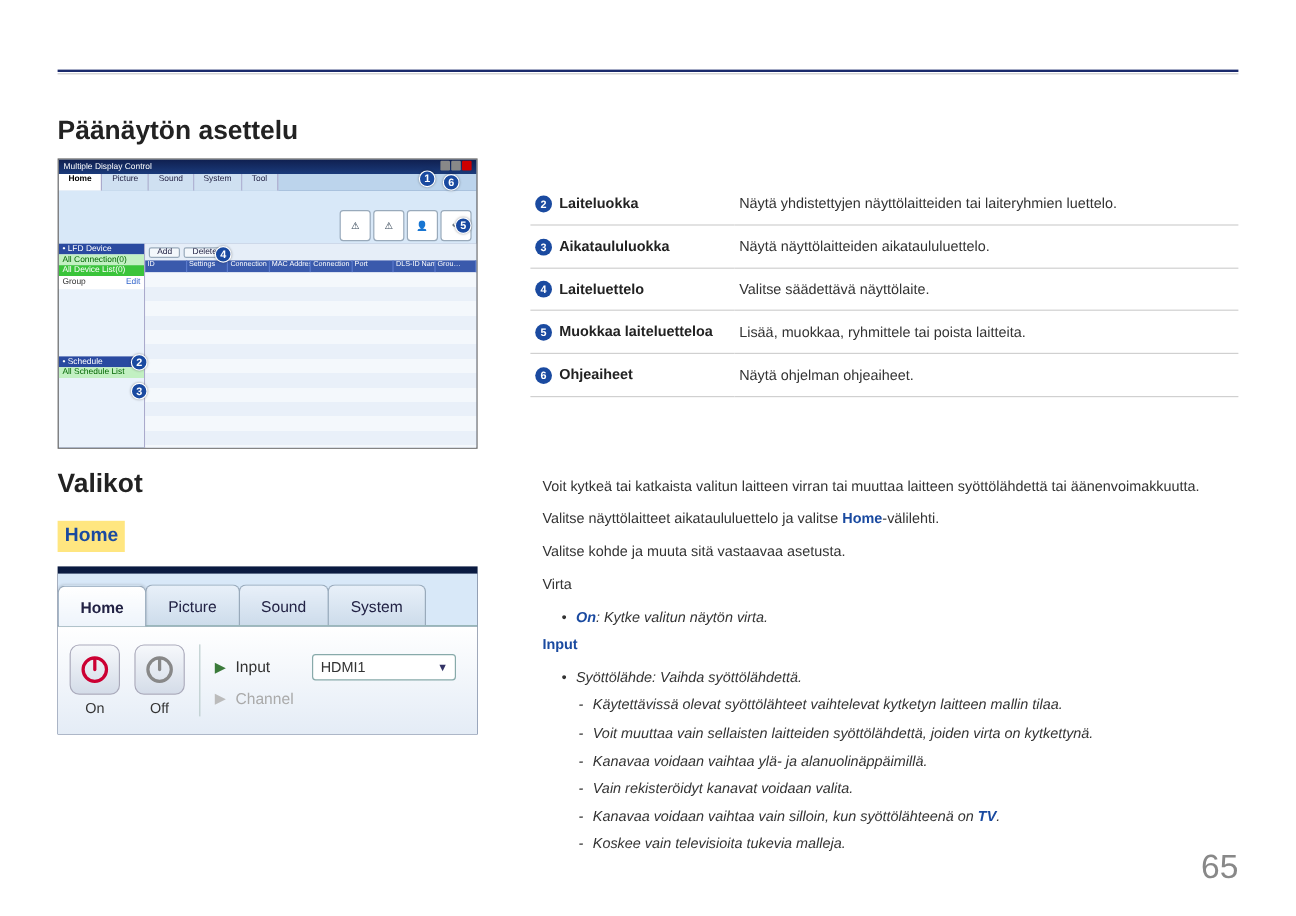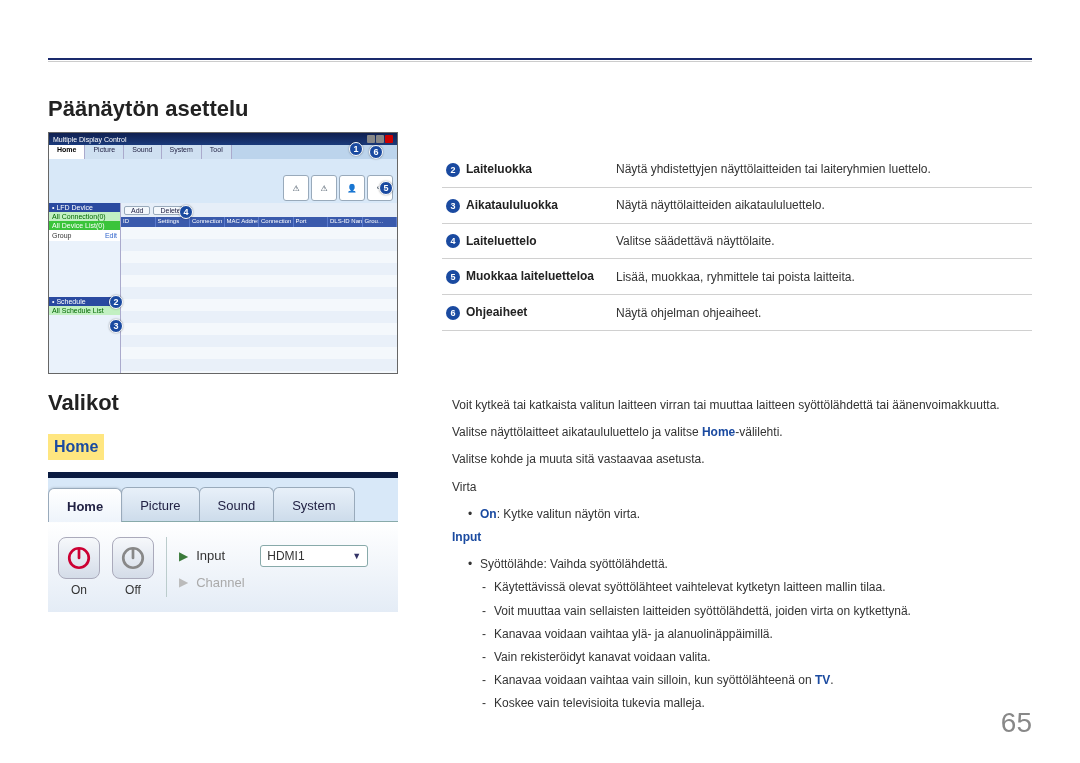--- a/index.html
+++ b/index.html
@@ -237,30 +237,30 @@
   .fields{display:flex;flex-direction:column;gap:8px;}
   .fields .row{display:flex;align-items:center;gap:8px;}
   .fields .row .arrow{color:#3a7a3a;font-size:12px;}
   .fields .row .flab{font-size:13px;color:#333;min-width:56px;}
   .fields .row .flab.dis{color:#aaa;}
   .fields .sel{
     border:1px solid #8aa;border-radius:3px;
     background:#fff;padding:3px 6px;
     font-size:12px;color:#333;
     display:flex;justify-content:space-between;align-items:center;
-    width:108px;
+    width:120px;
   }
   .fields .sel .chev{color:#336;font-size:9px;}
 
   
   .desc{font-size:12px;line-height:1.6;color:#333;}
   .desc p{margin-bottom:8px;}
   .desc .kw{color:#1a4aa0;font-weight:bold;}
   .desc ul{list-style:none;margin-left:16px;}
-  .desc ul li{position:relative;padding-left:12px;margin-bottom:4px;}
+  .desc ul li{position:relative;padding-left:12px;margin-bottom:4px;font-style:italic;}
   .desc ul li::before{content:"•";position:absolute;left:0;color:#333;}
   .desc ul.dash li::before{content:"-";}
   .desc ul.dash{margin-left:30px;}
 
   .pagenum{
     position:absolute;
     bottom:24px;right:48px;
     font-size:28px;color:#888;
   }
 </style>

